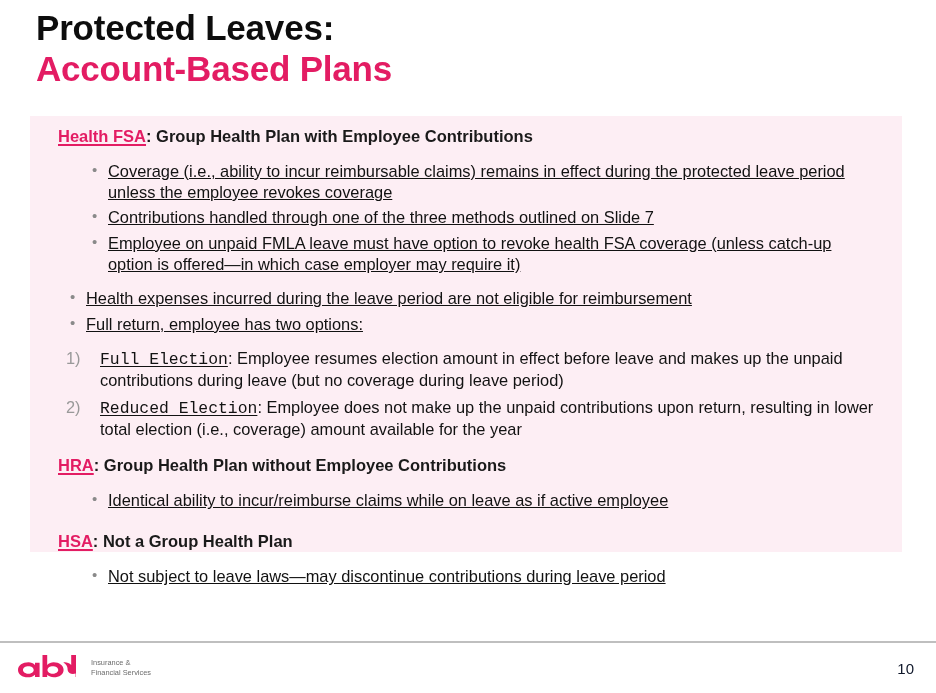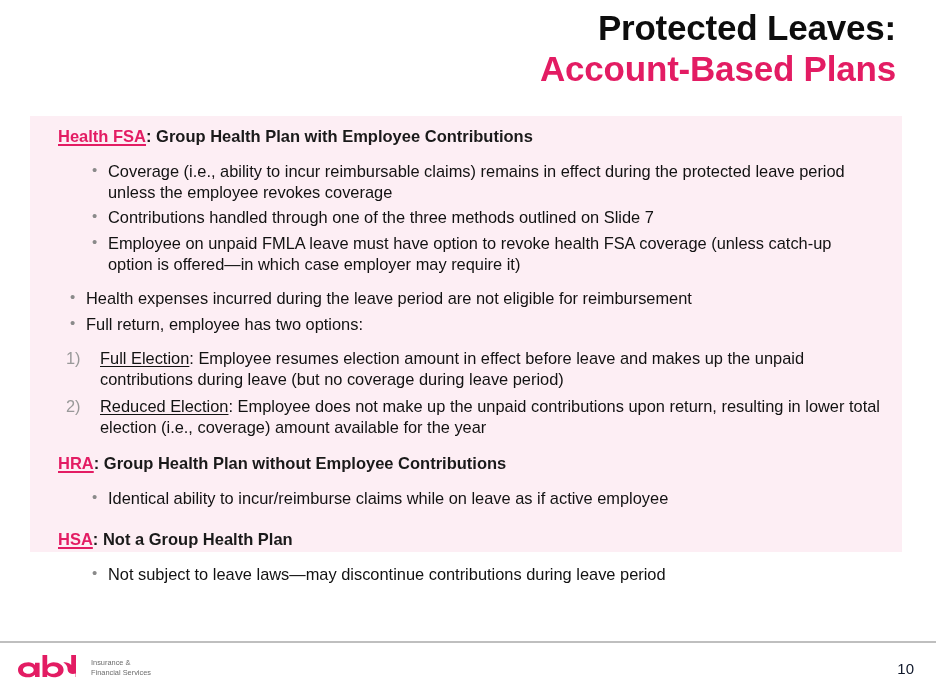--- a/index.html
+++ b/index.html
@@ -15,21 +15,20 @@
     overflow: hidden;
     color: #111111;
   }
 
   
   .slide-title {
     position: absolute;
     left: 36px;
     top: 8px;
     width: 860px;
-    text-align: right;
   }
   .title-line-1 {
     font-size: 35px;
     font-weight: bold;
     color: #0d0d0d;
     line-height: 1.16;
     letter-spacing: -0.2px;
   }
   .title-line-2 {
     font-size: 35px;
@@ -65,20 +64,21 @@
     text-decoration: underline;
     text-underline-offset: 2px;
     text-decoration-thickness: 2px;
   }
 
   
   .bullets {
     margin: 13px;
     padding: 0;
     list-style: none;
+    text-decoration: underline;
   }
   .bullet-item {
     position: relative;
     font-size: 16.4px;
     line-height: 1.30;
     color: #121212;
     padding-left: 22px;
     margin-bottom: 4px;
   }
   .bullet-item::before {
@@ -118,20 +118,21 @@
   }
   .numbered-item .num {
     position: absolute;
     left: 2px;
     top: 0;
     color: #999999;
   }
   .numbered-item .term {
     text-decoration: underline;
     text-underline-offset: 2px;
+    font-family: Liberation Mono, monospace;
   }
 
   .group-gap { height: 10px; }
   .group-gap-sm { height: 7px; }
 
   
   .footer-rule {
     position: absolute;
     left: 0;
     top: 641px;

